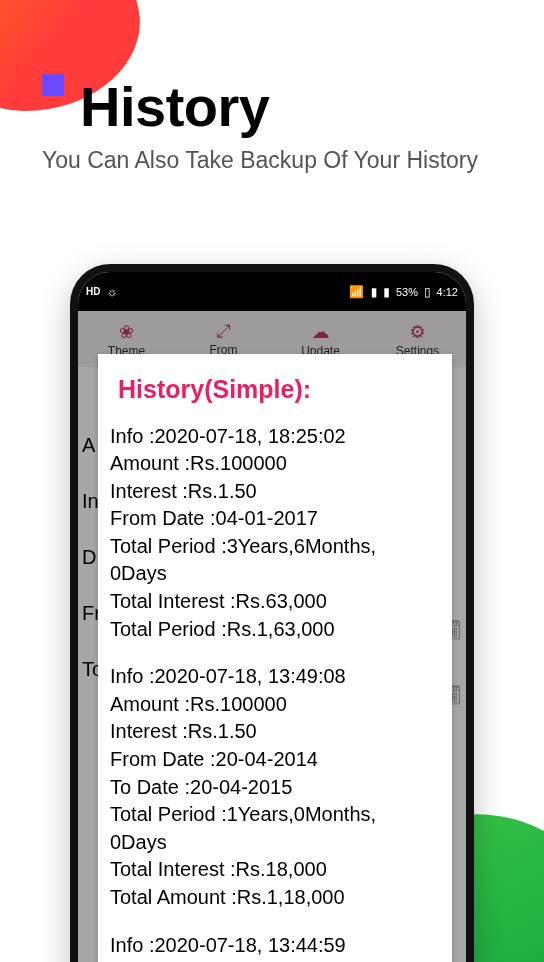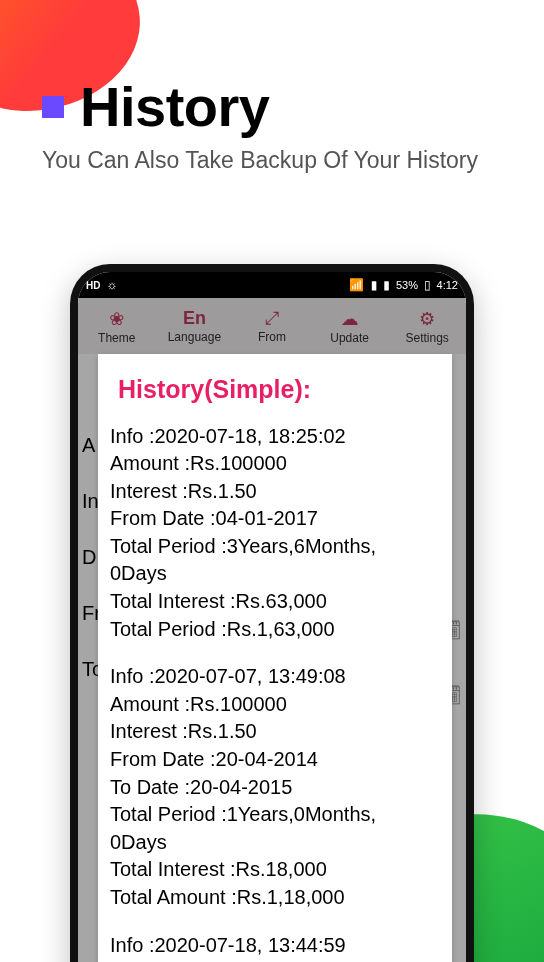--- a/index.html
+++ b/index.html
@@ -3,30 +3,30 @@
   <meta charset="utf-8">
   <style>
     * { margin:0; padding:0; box-sizing:border-box; }
     html,body { width:544px; height:962px; font-family:Arial,Helvetica,sans-serif; overflow:hidden; background:#fff; }
 
     
     .blob-tl { position:absolute; top:-60px; left:-60px; width:200px; height:170px; background:linear-gradient(135deg,#ff6a1a 0%,#ff3b3b 60%); border-radius:50% 50% 55% 45% / 60% 50% 50% 40%; transform:rotate(-5deg); z-index:0; }
     .blob-br { position:absolute; bottom:-90px; right:-60px; width:260px; height:240px; background:linear-gradient(135deg,#3cc94a 0%,#0f9e3a 100%); border-radius:55% 45% 50% 50% / 55% 55% 45% 45%; transform:rotate(18deg); z-index:0; }
 
     .hero { position:relative; padding:74px 42px 0 42px; z-index:2; }
-    .hero-row { display:flex; align-items:center; gap:16px; }
+    .hero-row { display:flex; gap:16px; }
     .sq { width:22px; height:22px; background:#6a49ff; }
     .hero h1 { font-size:56px; font-weight:900; color:#000; letter-spacing:-0.5px; }
     .sub { font-size:23px; color:#545454; margin-top:8px; }
 
     
     .phone { position:absolute; left:70px; top:264px; width:404px; height:720px; background:#fff; border:8px solid #111; border-bottom:none; border-radius:40px 40px 0 0; box-shadow:0 10px 30px rgba(0,0,0,.25); z-index:2; overflow:hidden; }
 
     
-    .statusbar { height:26px; background:#000; color:#fff; font-size:11px; display:flex; align-items:center; justify-content:space-between; padding:0 8px;text-align:right; }
+    .statusbar { height:39px; background:#000; color:#fff; font-size:11px; display:flex; align-items:center; justify-content:space-between; padding:0 8px;text-align:right; }
     .statusbar .left { display:flex; align-items:center; gap:6px; }
     .statusbar .right { display:flex; align-items:center; gap:6px; }
     .hd { font-weight:700; font-size:10px; }
     .ico { font-size:12px; }
 
     
     .toolbar { height:56px; background:#f2eeee; display:flex; }
     .toolbar .item { flex:1; text-align:center; font-size:12px; color:#333; display:flex; flex-direction:column; justify-content:center; align-items:center; gap:1px; }
     .toolbar .item .ic { font-size:18px; color:#c23b5e; }
     .toolbar .en { color:#c23b5e; font-weight:700; font-size:18px; }
@@ -78,24 +78,20 @@
       <span>4:12</span>
     </div>
   </div>
 
   <div class="toolbar">
     <div class="item">
       <span class="ic">❀</span>
       <span>Theme</span>
     </div>
     <div class="item">
-      <span class="en">En</span>
-      <span>Language</span>
-    </div>
-    <div class="item">
       <span class="ic">⤢</span>
       <span>From</span>
     </div>
     <div class="item">
       <span class="ic">☁</span>
       <span>Update</span>
     </div>
     <div class="item">
       <span class="ic">⚙</span>
       <span>Settings</span>
@@ -122,21 +118,21 @@
       <div>Amount :Rs.100000</div>
       <div>Interest :Rs.1.50</div>
       <div>From Date :04-01-2017</div>
       <div>Total Period :3Years,6Months,</div>
       <div>0Days</div>
       <div>Total Interest :Rs.63,000</div>
       <div>Total Period :Rs.1,63,000</div>
     </div>
 
     <div class="entry">
-      <div>Info :2020-07-07, 13:49:08</div>
+      <div>Info :2020-07-18, 13:49:08</div>
       <div>Amount :Rs.100000</div>
       <div>Interest :Rs.1.50</div>
       <div>From Date :20-04-2014</div>
       <div>To Date :20-04-2015</div>
       <div>Total Period :1Years,0Months,</div>
       <div>0Days</div>
       <div>Total Interest :Rs.18,000</div>
       <div>Total Amount :Rs.1,18,000</div>
     </div>
 

